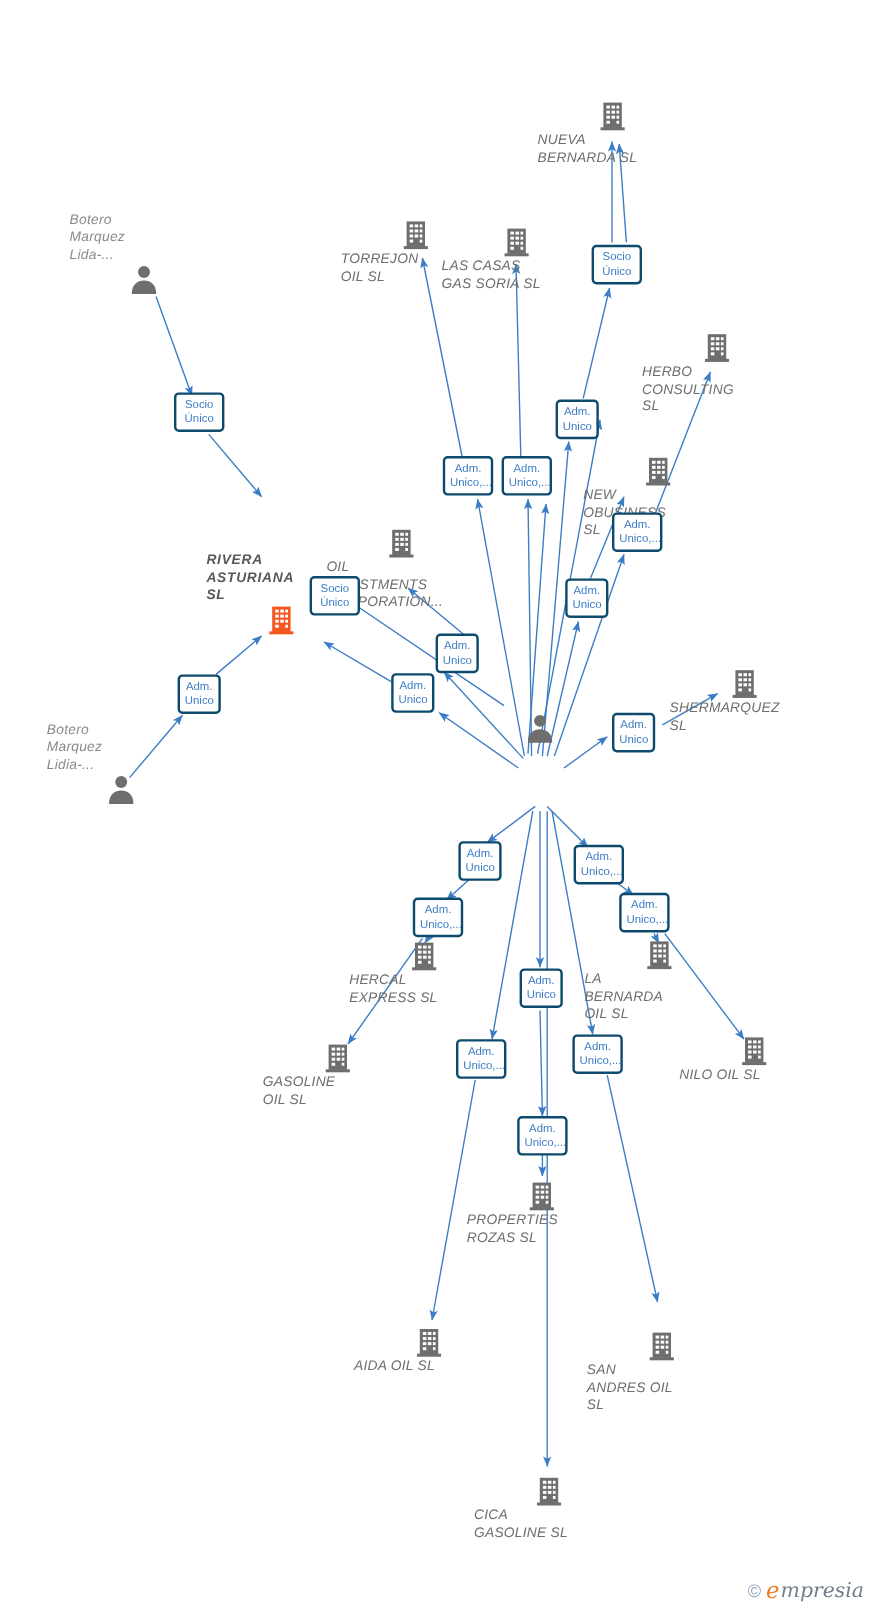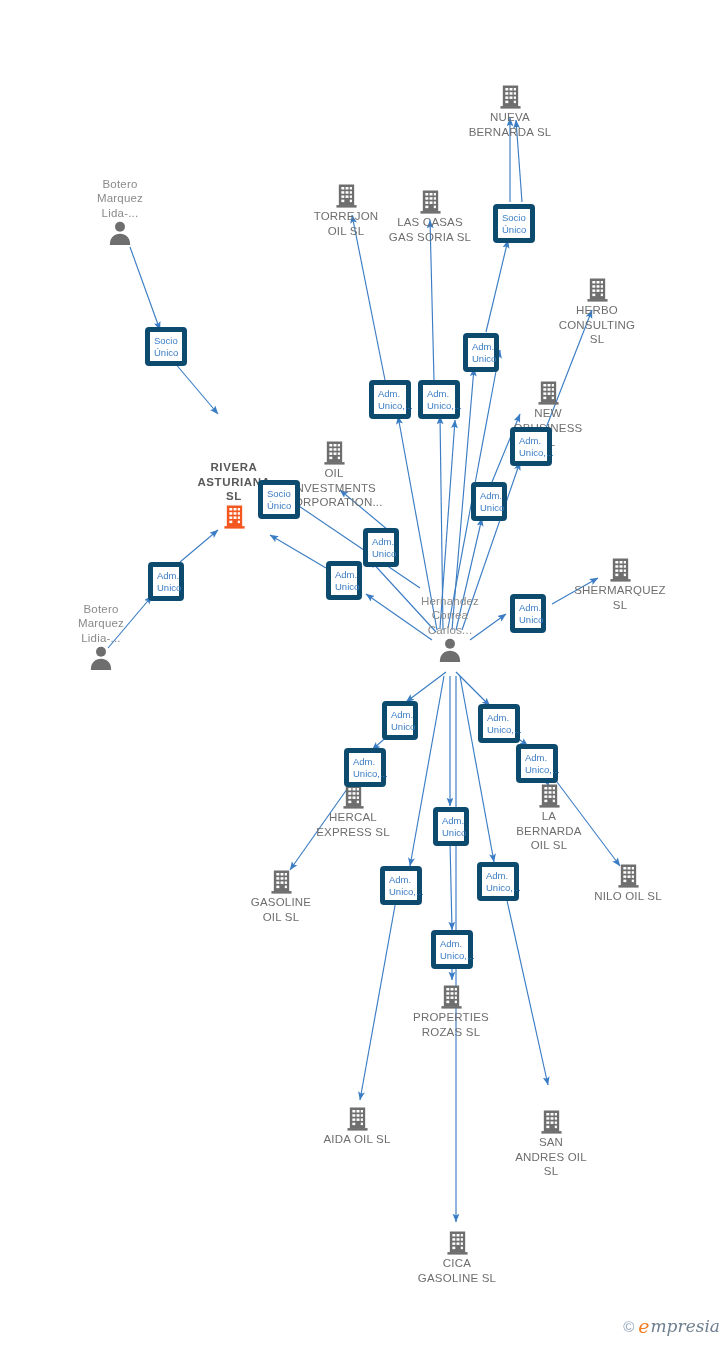--- a/index.html
+++ b/index.html
@@ -1,32 +1,32 @@
 <!DOCTYPE html>
 <html><head>
 <meta charset="utf-8">
 <style>
   html,body{margin:0;padding:0;background:#ffffff;}
   body{font-family:"Liberation Sans", sans-serif;}
   #canvas{position:relative;width:728px;height:1345px;background:#fff;overflow:hidden;}
   svg#edges{position:absolute;left:0;top:0;width:728px;height:1345px;}
 
-  .node{position:absolute;text-align:center;}
+  .node{position:absolute;text-align:left;font-style:italic;}
   .node .lbl{
     font-size:11.5px;line-height:14.5px;color:#7a7a7a;letter-spacing:.2px;
     white-space:pre-line;font-weight:400;
   }
   .node.company .lbl{color:#6e6e6e;}
   .node.person .lbl{color:#8a8a8a;}
   .node.focus .lbl{color:#595959;font-weight:bold;letter-spacing:.6px;}
   .ico{display:block;margin:0 auto;}
 
   .elabel{
-    position:absolute;border:5px solid #0c4a6e;background:#fff;border-radius:4px;
-    color:#3b7dc4;font-size:9.5px;line-height:11.5px;
+    position:absolute;border:2px solid #0c4a6e;background:#fff;border-radius:4px;
+    color:#3b7dc4;font-size:9.5px;line-height:11.5px;text-align:center;
     padding:3px 4px;white-space:pre-line;box-sizing:border-box;
   }
 
   .wm{position:absolute;right:8px;bottom:8px;display:flex;align-items:center;gap:4px;}
   .wm .c{color:#8fa3b8;font-size:15px;}
   .wm .e{color:#f07f24;font-size:19px;font-style:italic;font-family:"DejaVu Serif",serif;}
   .wm .rest{color:#6f7f8f;font-size:17px;font-style:italic;font-family:"DejaVu Serif",serif;margin-left:-3px;}
 </style>
 </head>
 <body>
@@ -118,23 +118,20 @@
       <div class="node person" style="left: 39px; width: 124px; top: 601.5px;">
         <div class="lbl">Botero
 Marquez
 Lidia-...</div>
         <svg class="ico" width="26" height="26" viewBox="0 0 24 24" xmlns="http://www.w3.org/2000/svg">
           <circle cx="12" cy="6.2" r="4.6" fill="#6e6e6e"></circle>
           <path d="M2.6 23 C2.6 15.6 7 12.6 12 12.6 C17 12.6 21.4 15.6 21.4 23 Z" fill="#6e6e6e"></path>
         </svg>
       </div>
       <div class="node person" style="left: 388px; width: 124px; top: 593.5px;">
-        <div class="lbl">Hernandez
-Correa
-Carlos...</div>
         <svg class="ico" width="26" height="26" viewBox="0 0 24 24" xmlns="http://www.w3.org/2000/svg">
           <circle cx="12" cy="6.2" r="4.6" fill="#6e6e6e"></circle>
           <path d="M2.6 23 C2.6 15.6 7 12.6 12 12.6 C17 12.6 21.4 15.6 21.4 23 Z" fill="#6e6e6e"></path>
         </svg>
       </div>
       <div class="node focus company" style="left: 172px; width: 124px; top: 460px;">
         <div class="lbl">RIVERA
 ASTURIANA
 SL</div>
         <svg class="ico" width="23" height="26" viewBox="0 0 24 26" xmlns="http://www.w3.org/2000/svg">

